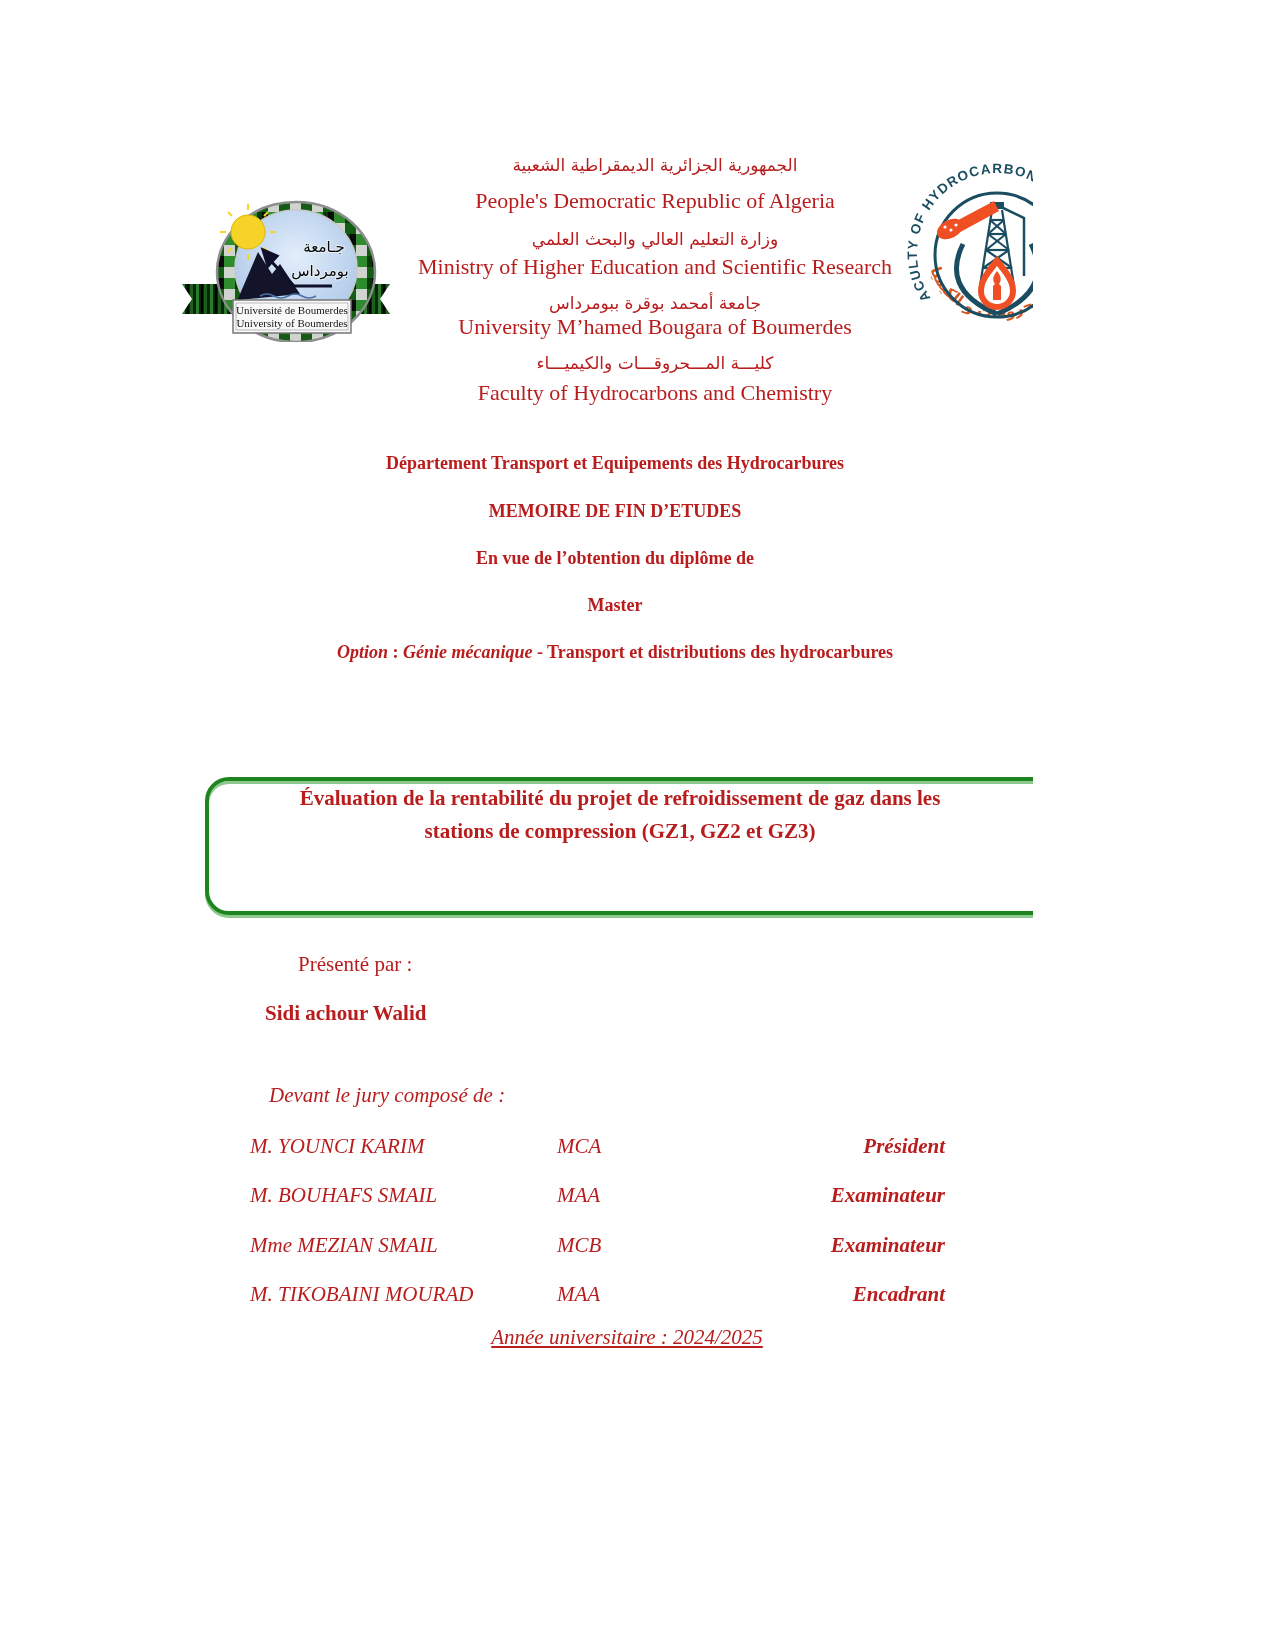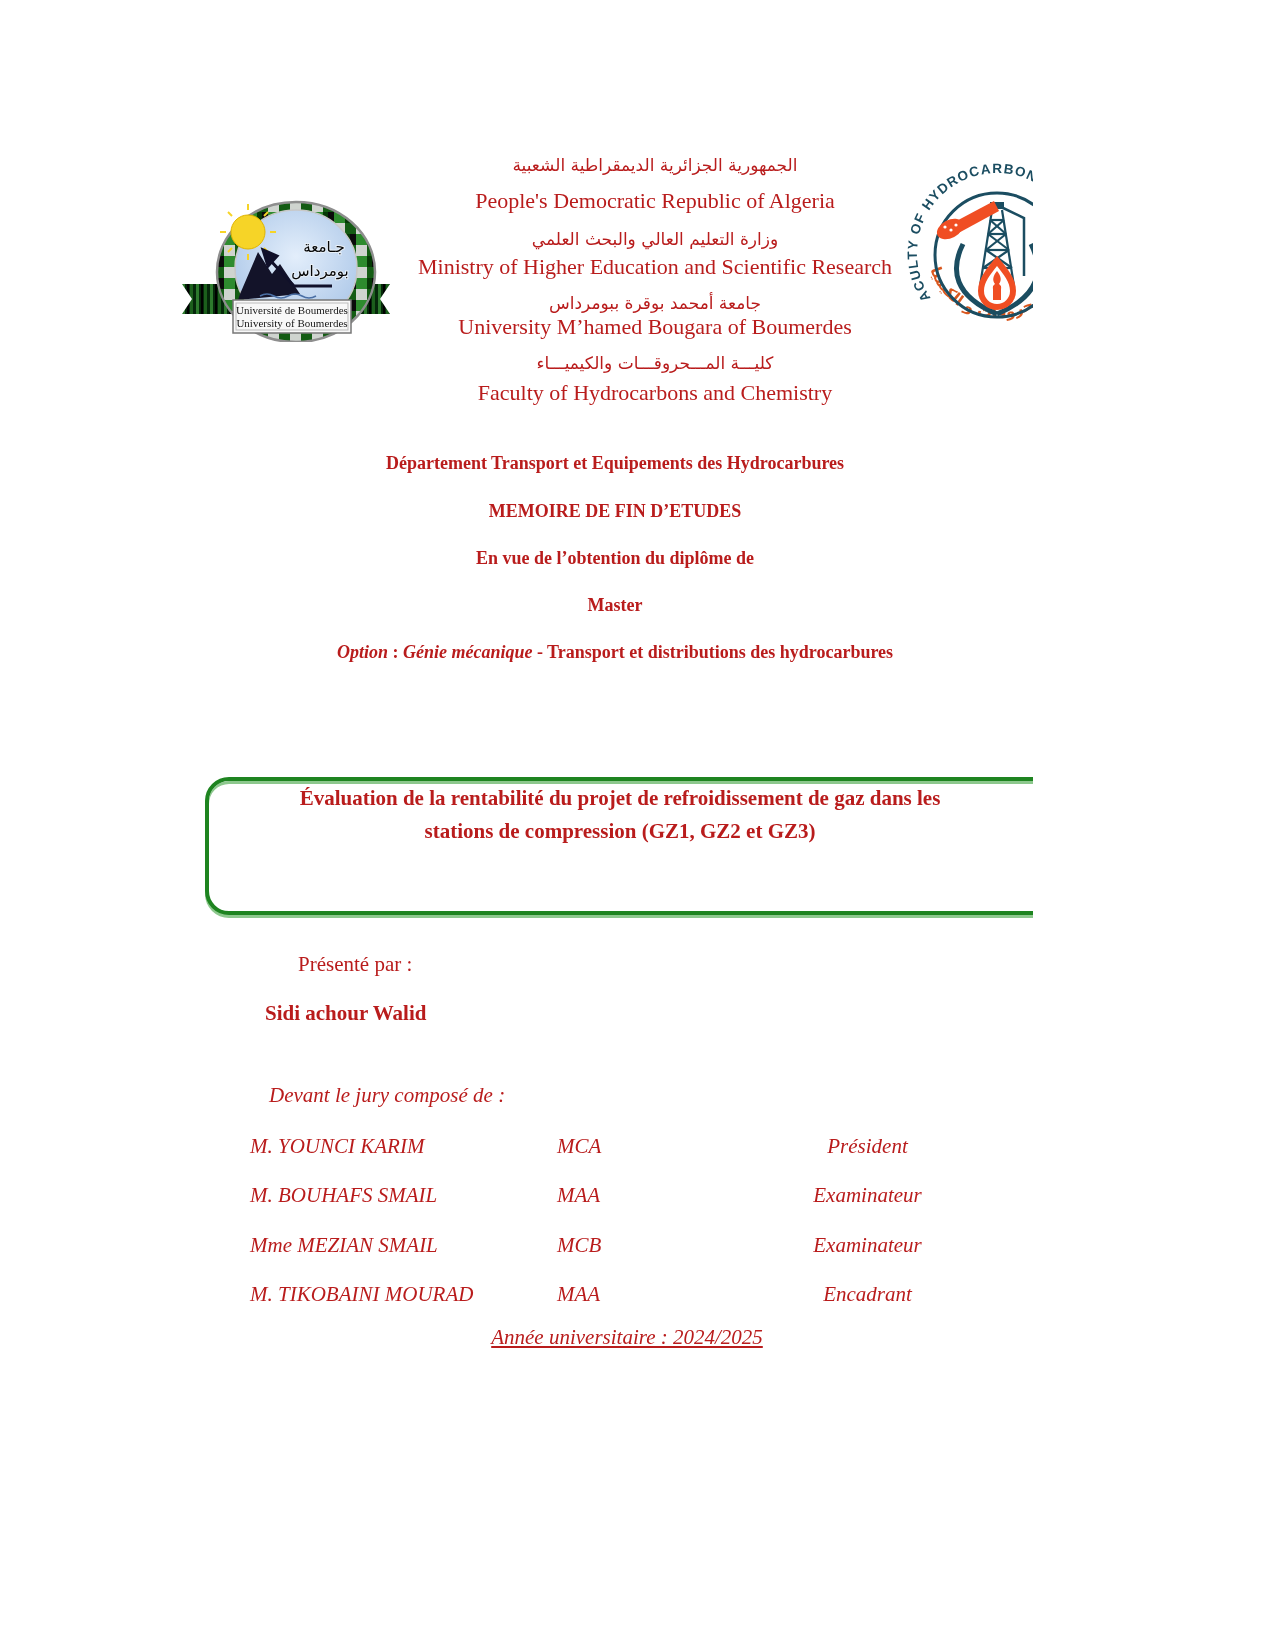--- a/index.html
+++ b/index.html
@@ -17,21 +17,21 @@
   .theme-box{left:205px;top:777px;width:942px;height:130px;border:4px solid #1e8420;border-radius:24px;
              box-shadow:0 3px 0 #8dc88d, inset 0 3px 0 #8dc88d;background:#fff;}
   .theme-title{left:205px;top:782px;width:830px;text-align:center;font-size:21px;font-weight:bold;line-height:33px;white-space:normal;}
   
   .present-label{left:298px;top:952px;font-size:21px;}
   .author{left:265px;top:1001px;font-size:21px;font-weight:bold;}
   .jury-head{left:245px;top:1083px;font-size:21px;font-style:italic;margin-left:24px;}
   .jury-row{left:0;width:1275px;height:27px;font-size:21px;font-style:italic;}
   .jury-name{position:absolute;left:250px;white-space:nowrap;}
   .jury-grade{position:absolute;left:557px;white-space:nowrap;}
-  .jury-role{position:absolute;left:790px;width:155px;text-align:center;white-space:nowrap;}
+  .jury-role{position:absolute;left:790px;width:155px;text-align:right;white-space:nowrap;font-weight:bold;}
   .year{left:27px;width:1200px;text-align:center;font-size:21px;font-style:italic;text-decoration:underline;}
   .logo{position:absolute;}
 </style>
 </head>
 <body>
 
 <div class="page">
 
   <div class="abs hline ar" style="top:152px">الجمهورية الجزائرية الديمقراطية الشعبية</div>
   <div class="abs hline" style="top:188px">People's Democratic Republic of Algeria</div>

